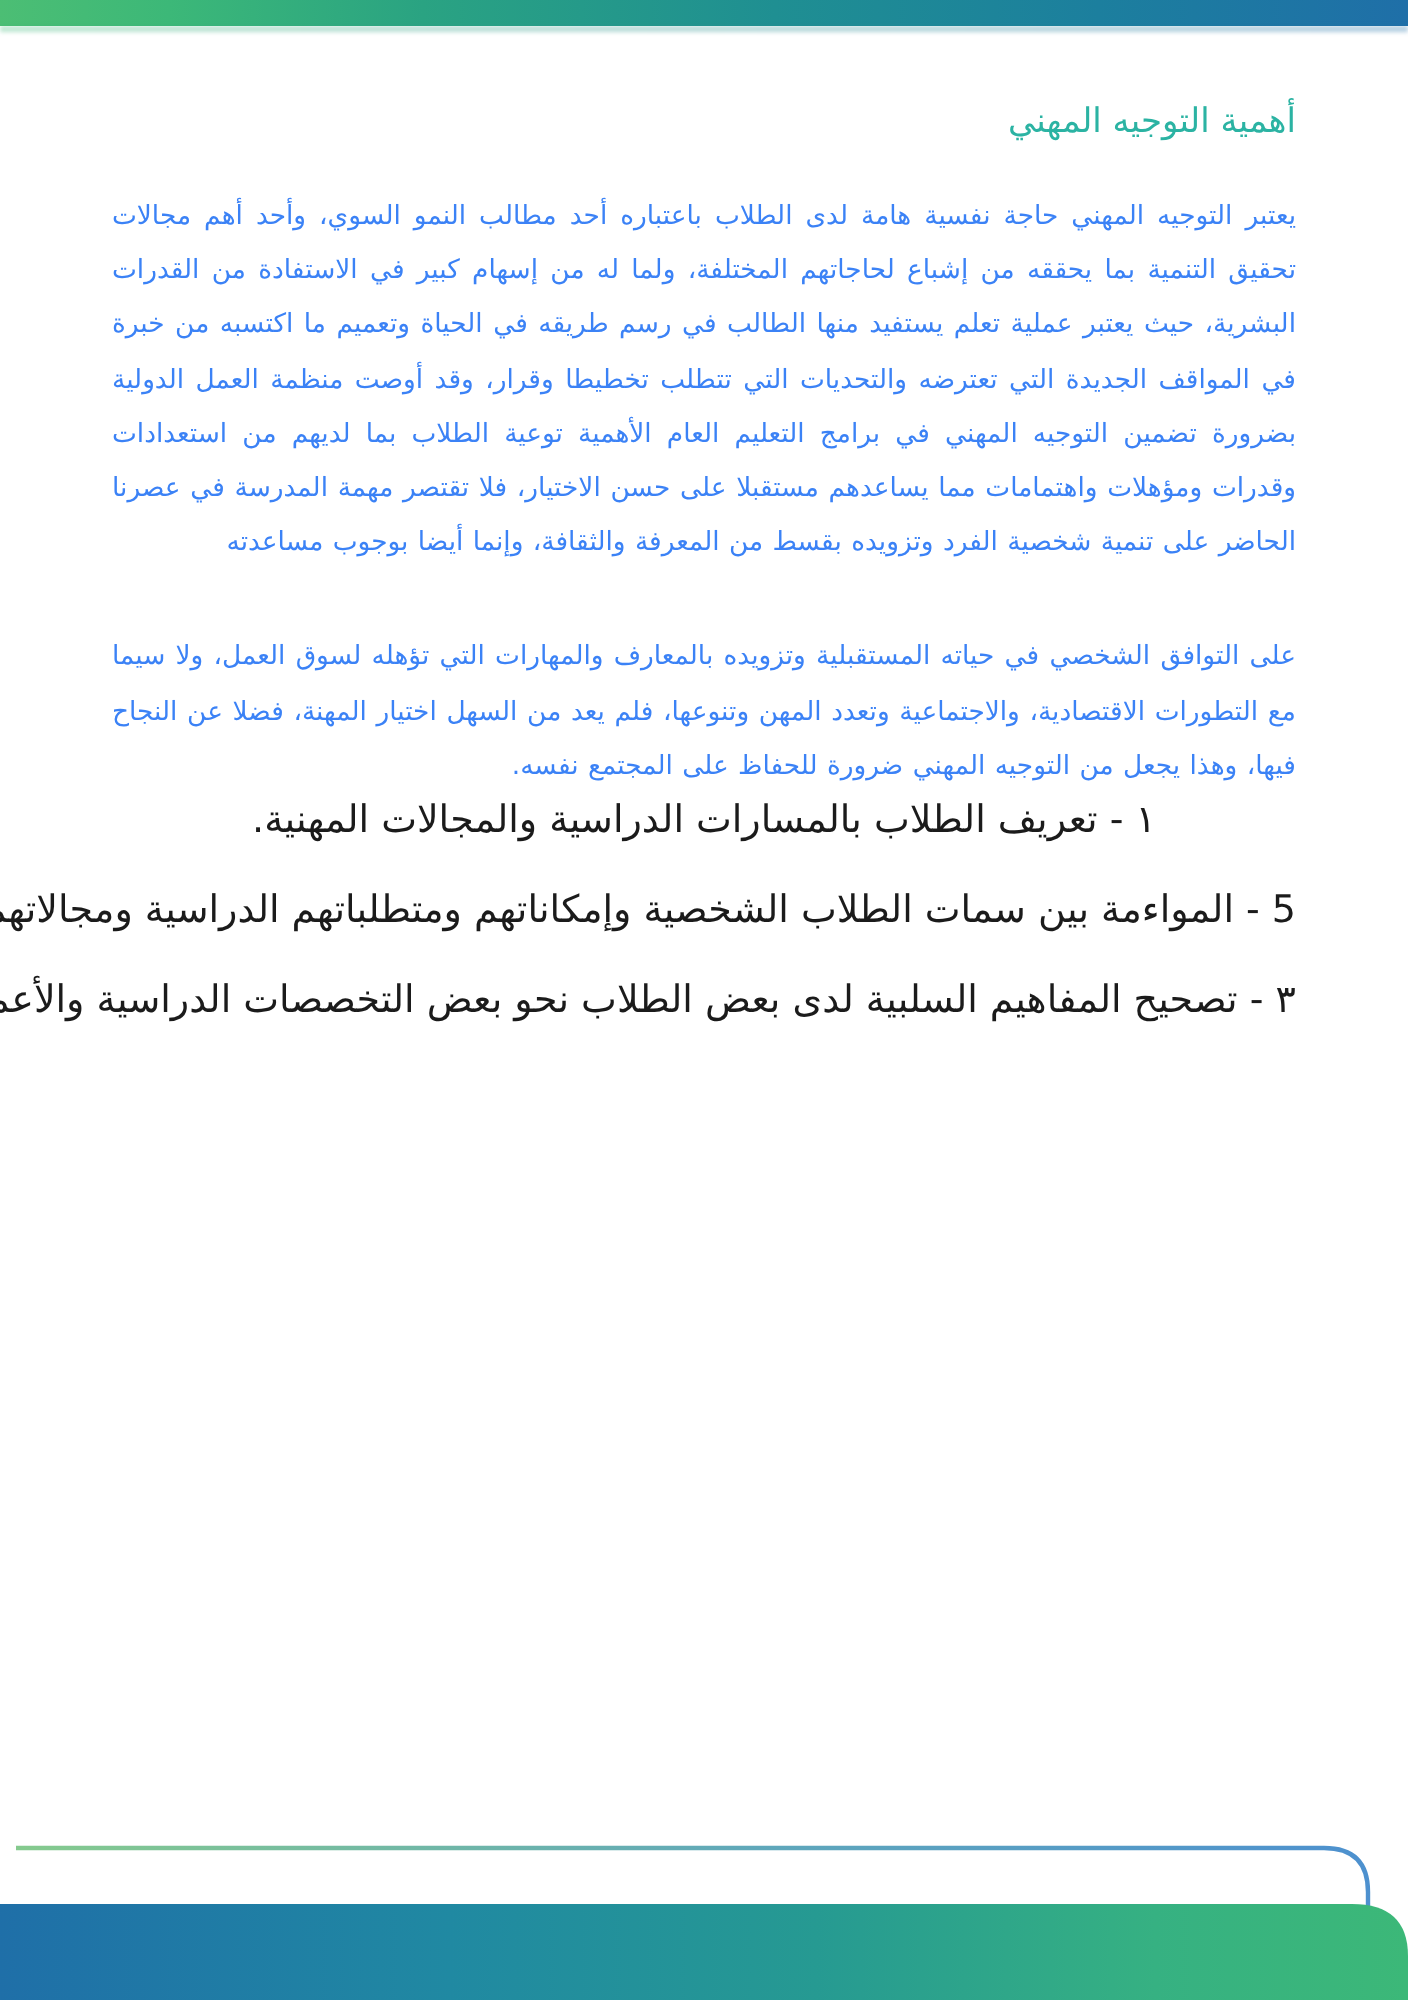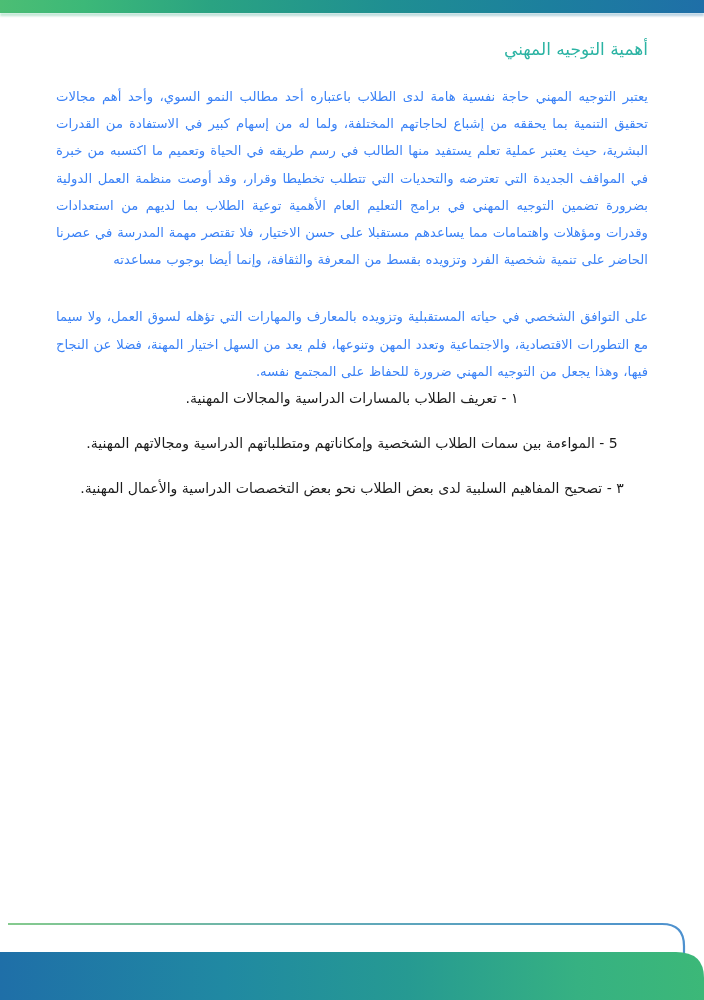--- a/index.html
+++ b/index.html
@@ -37,21 +37,21 @@
     left: 0;
     width: 704px;
     height: 3px;
     background: linear-gradient(to left, rgba(31,111,168,.35) 0%, rgba(60,184,120,.35) 100%);
     filter: blur(1px);
   }
 
   
   .content {
     position: absolute;
-    top: 36px;
+    top: 48px;
     left: 56px;
     width: 592px;
     direction: rtl;
     text-align: right;
   }
 
   h1.section-title,
   h2.section-title {
     margin: 0;
     padding: 0;
@@ -78,21 +78,21 @@
 
   .subtitle-wrap { margin-top: 28px; margin-bottom: 18px; }
 
   ul.list {
     margin: 0;
     padding: 0;
     list-style: none;
   }
   ul.list li {
     color: #1b1b1b;
-    font-size: 14px;
+    font-size: 19px;
     line-height: 27px;
     text-align: center;
     margin-bottom: 18px;
     white-space: nowrap;
   }
   ul.list li:last-child { margin-bottom: 0; }
 
   
   .bottom-deco {
     position: absolute;

